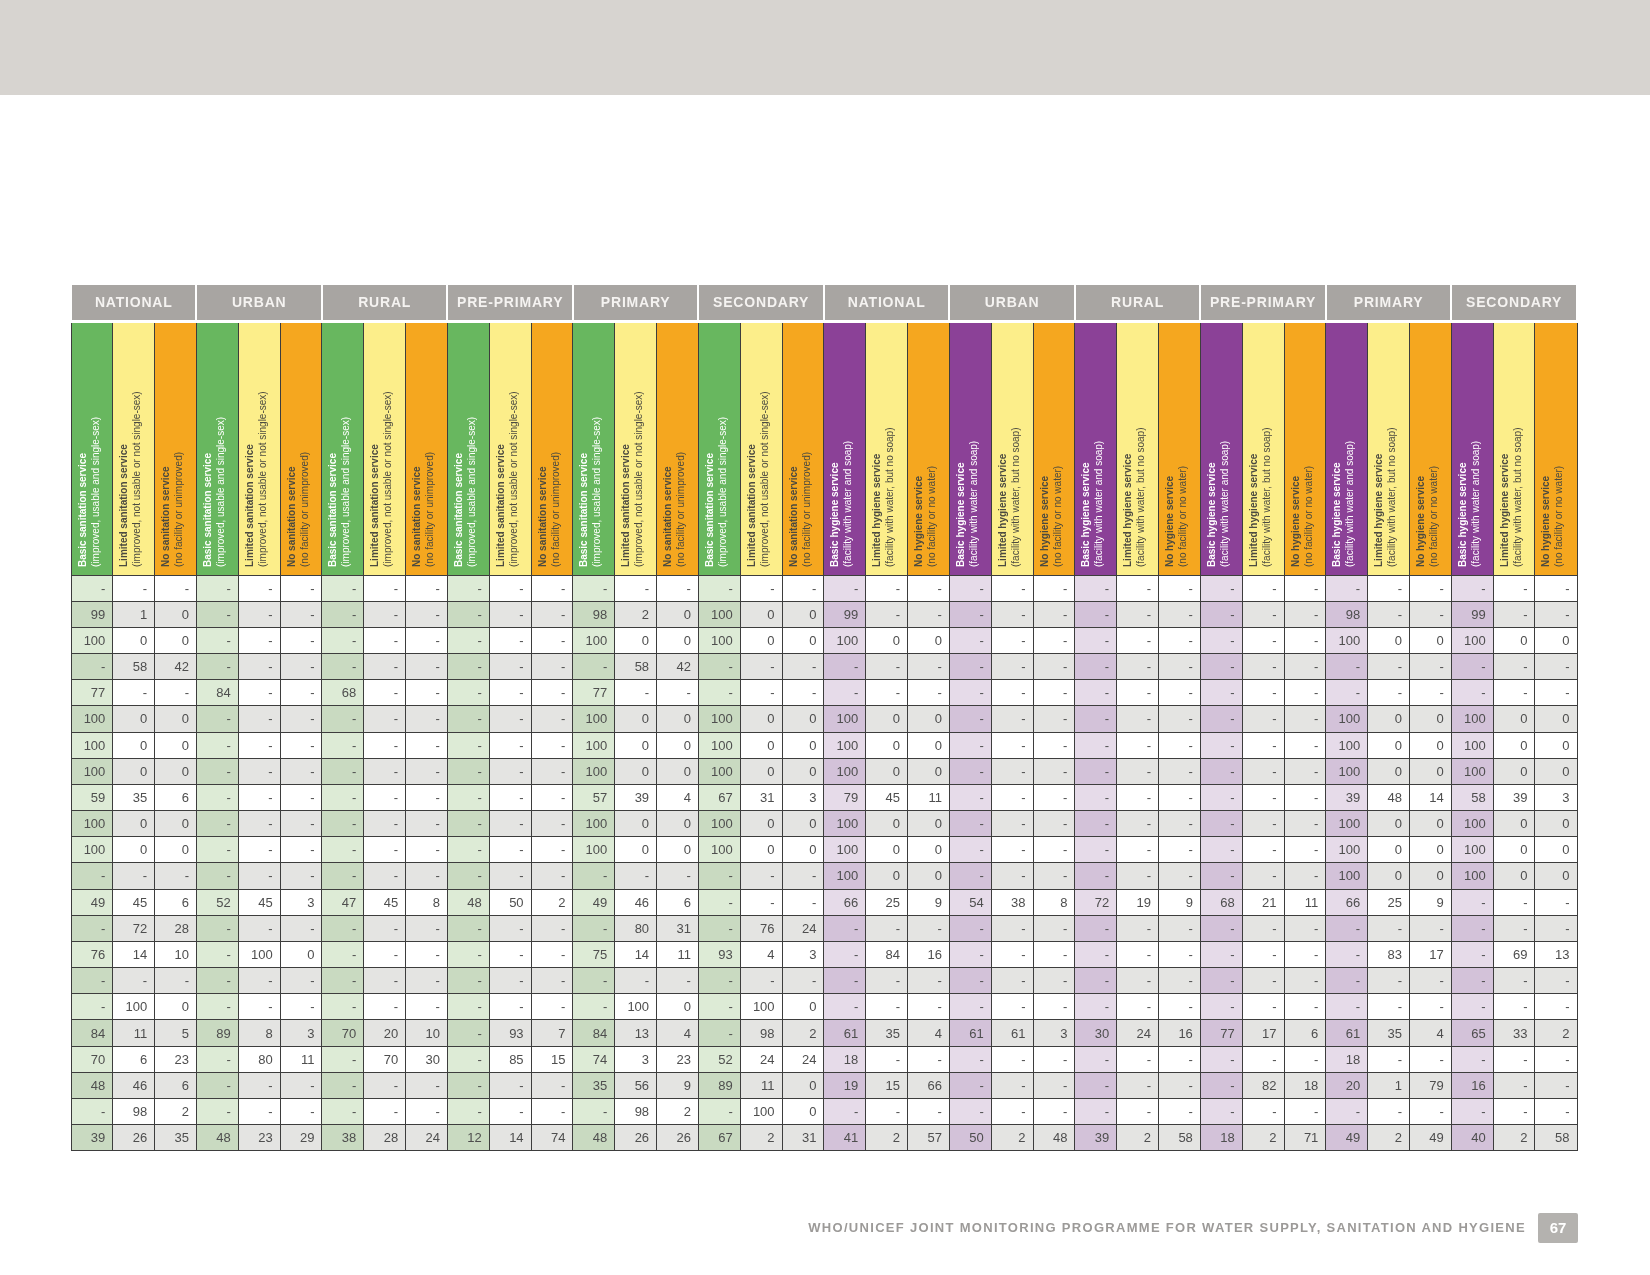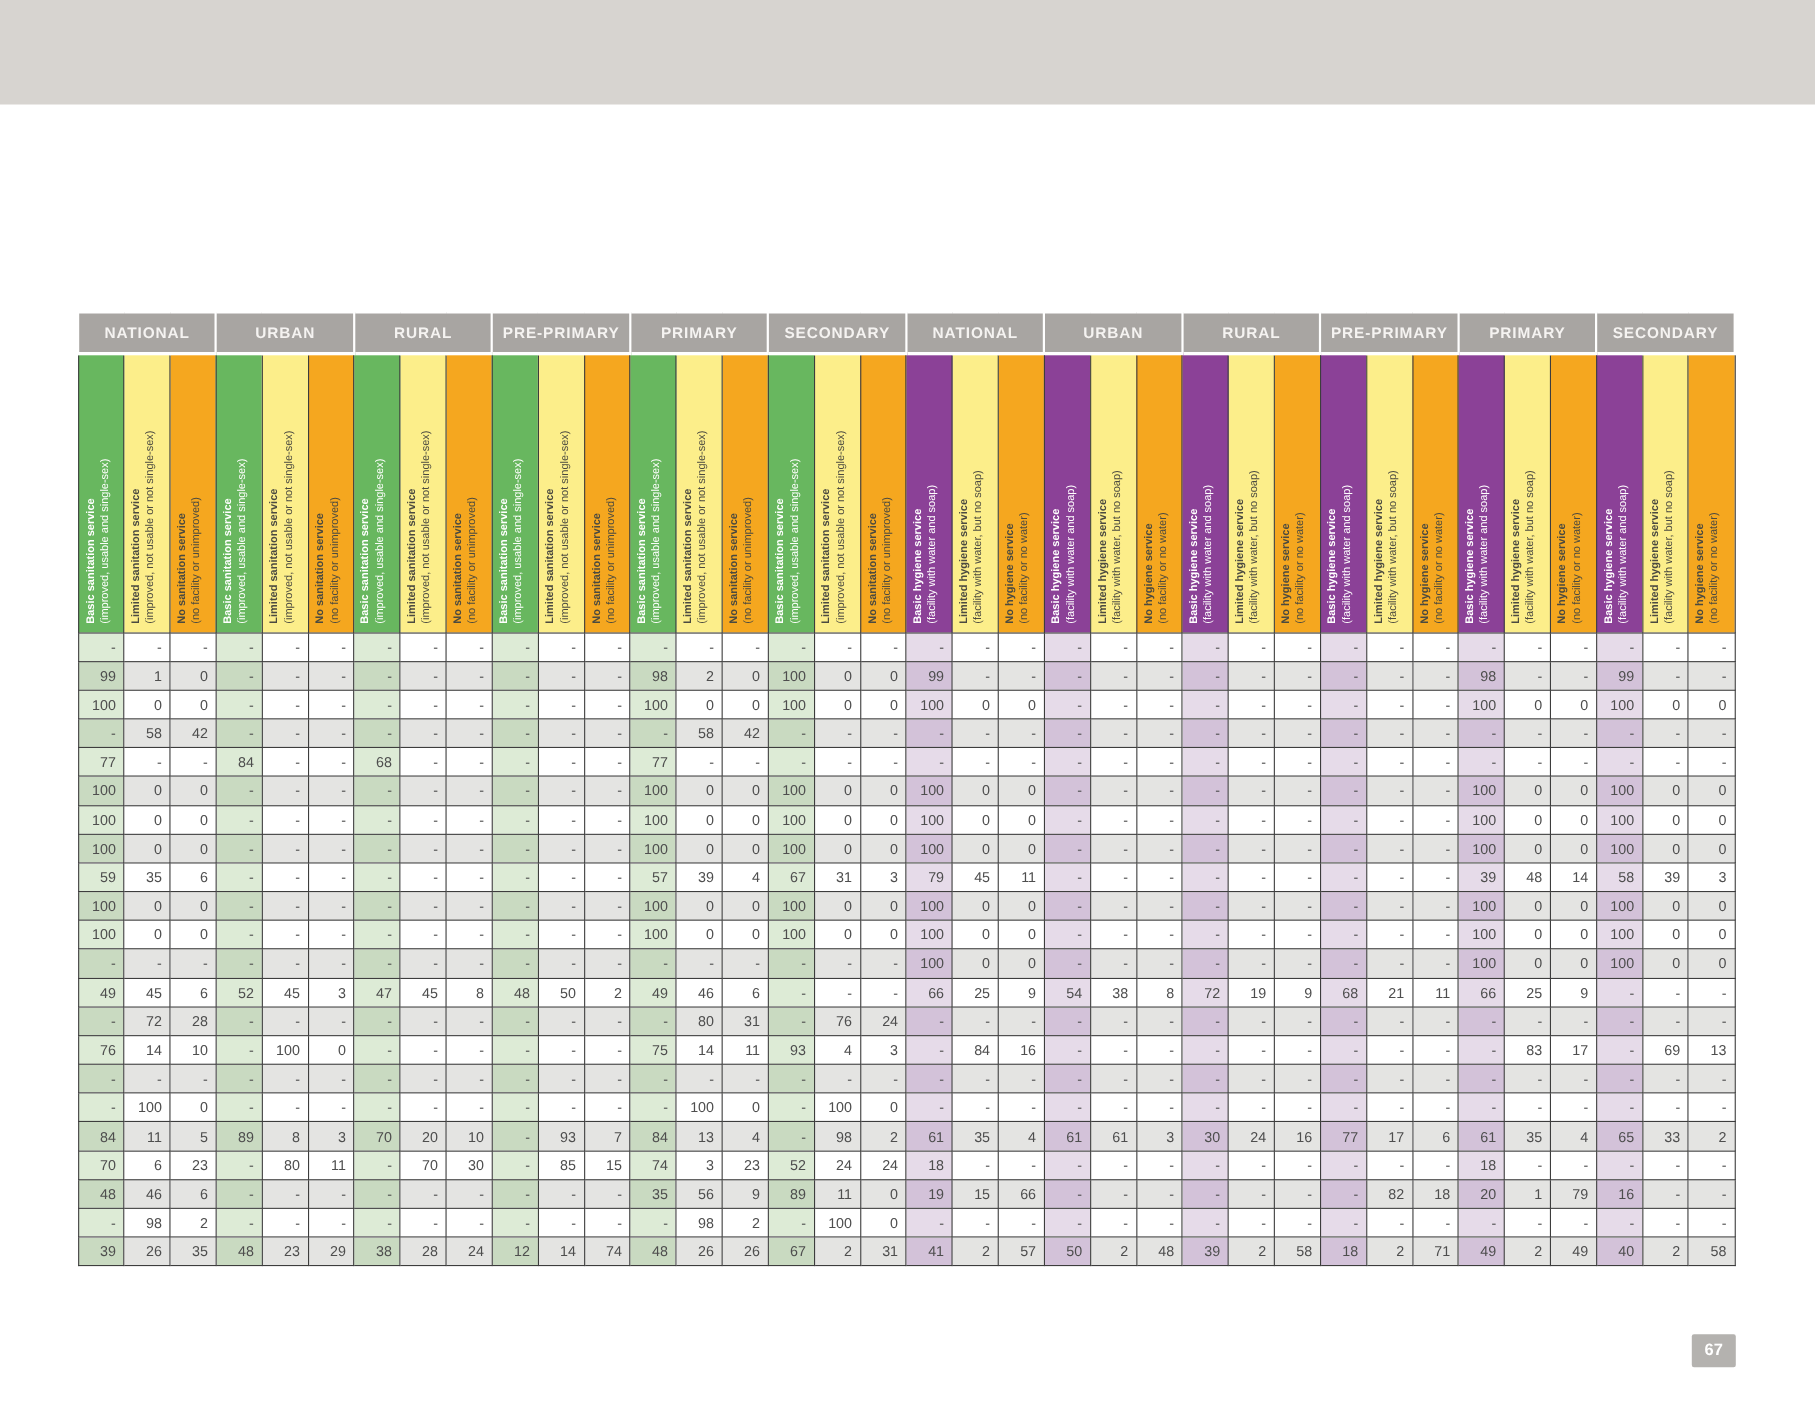--- a/index.html
+++ b/index.html
@@ -1177,14 +1177,15 @@
           <td>49</td>
           <td class="c-hp">40</td>
           <td>2</td>
           <td>58</td>
         </tr>
       </tbody>
     </table>
 </div>
 
 <div class="footer">
+  <div class="footer-text">WHO/UNICEF JOINT MONITORING PROGRAMME FOR WATER SUPPLY, SANITATION AND HYGIENE</div>
   <div class="page-box">67</div>
 </div>
 
 </body></html>

